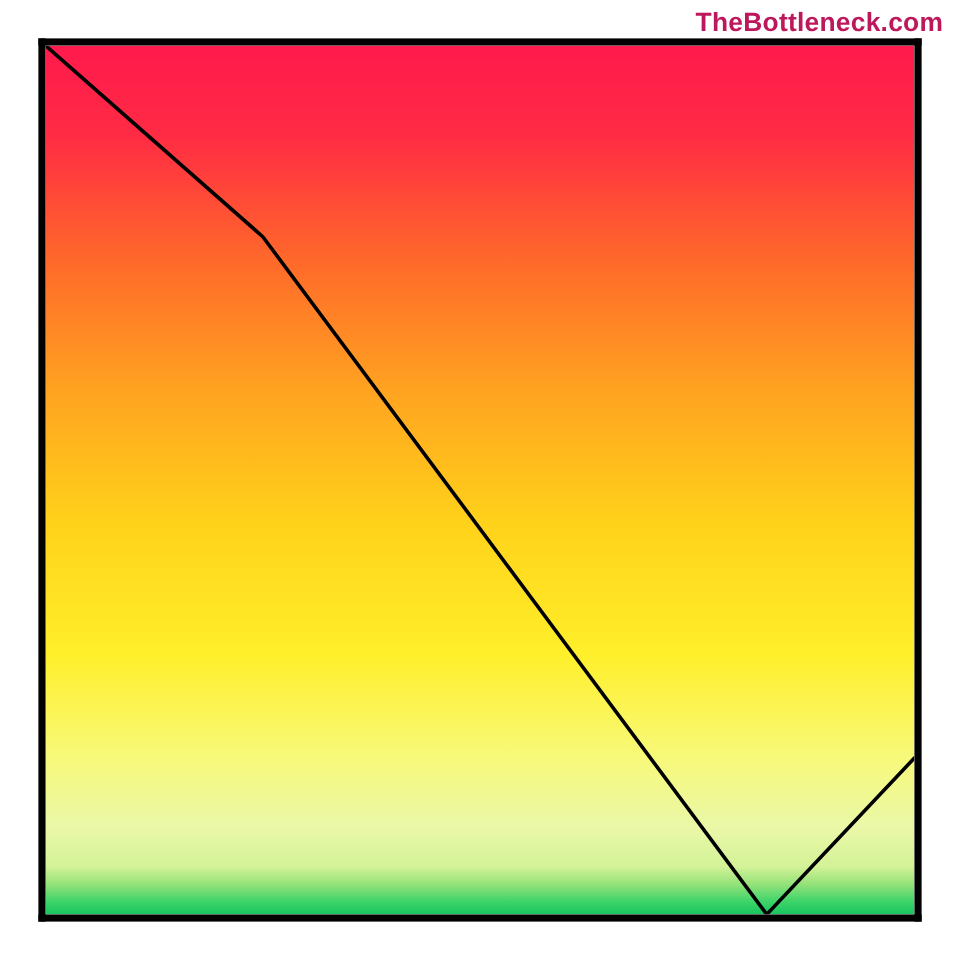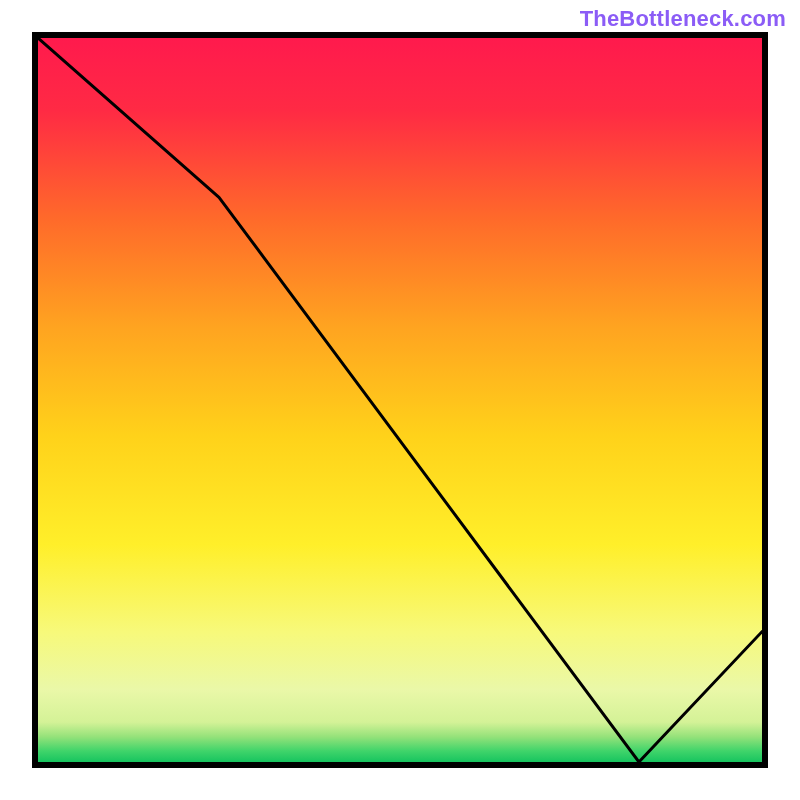--- a/index.html
+++ b/index.html
@@ -15,21 +15,21 @@
     position: relative;
     width: 800px;
     height: 800px;
   }
   .watermark {
     position: absolute;
     top: 6px;
     right: 14px;
     font-size: 22px;
     font-weight: 600;
-    color: #8b5cf6;
+    color: #be185d;
     letter-spacing: 0.2px;
     user-select: none;
   }
   .plot-frame {
     position: absolute;
     left: 32px;
     top: 32px;
     width: 736px;
     height: 736px;
     box-sizing: border-box;

